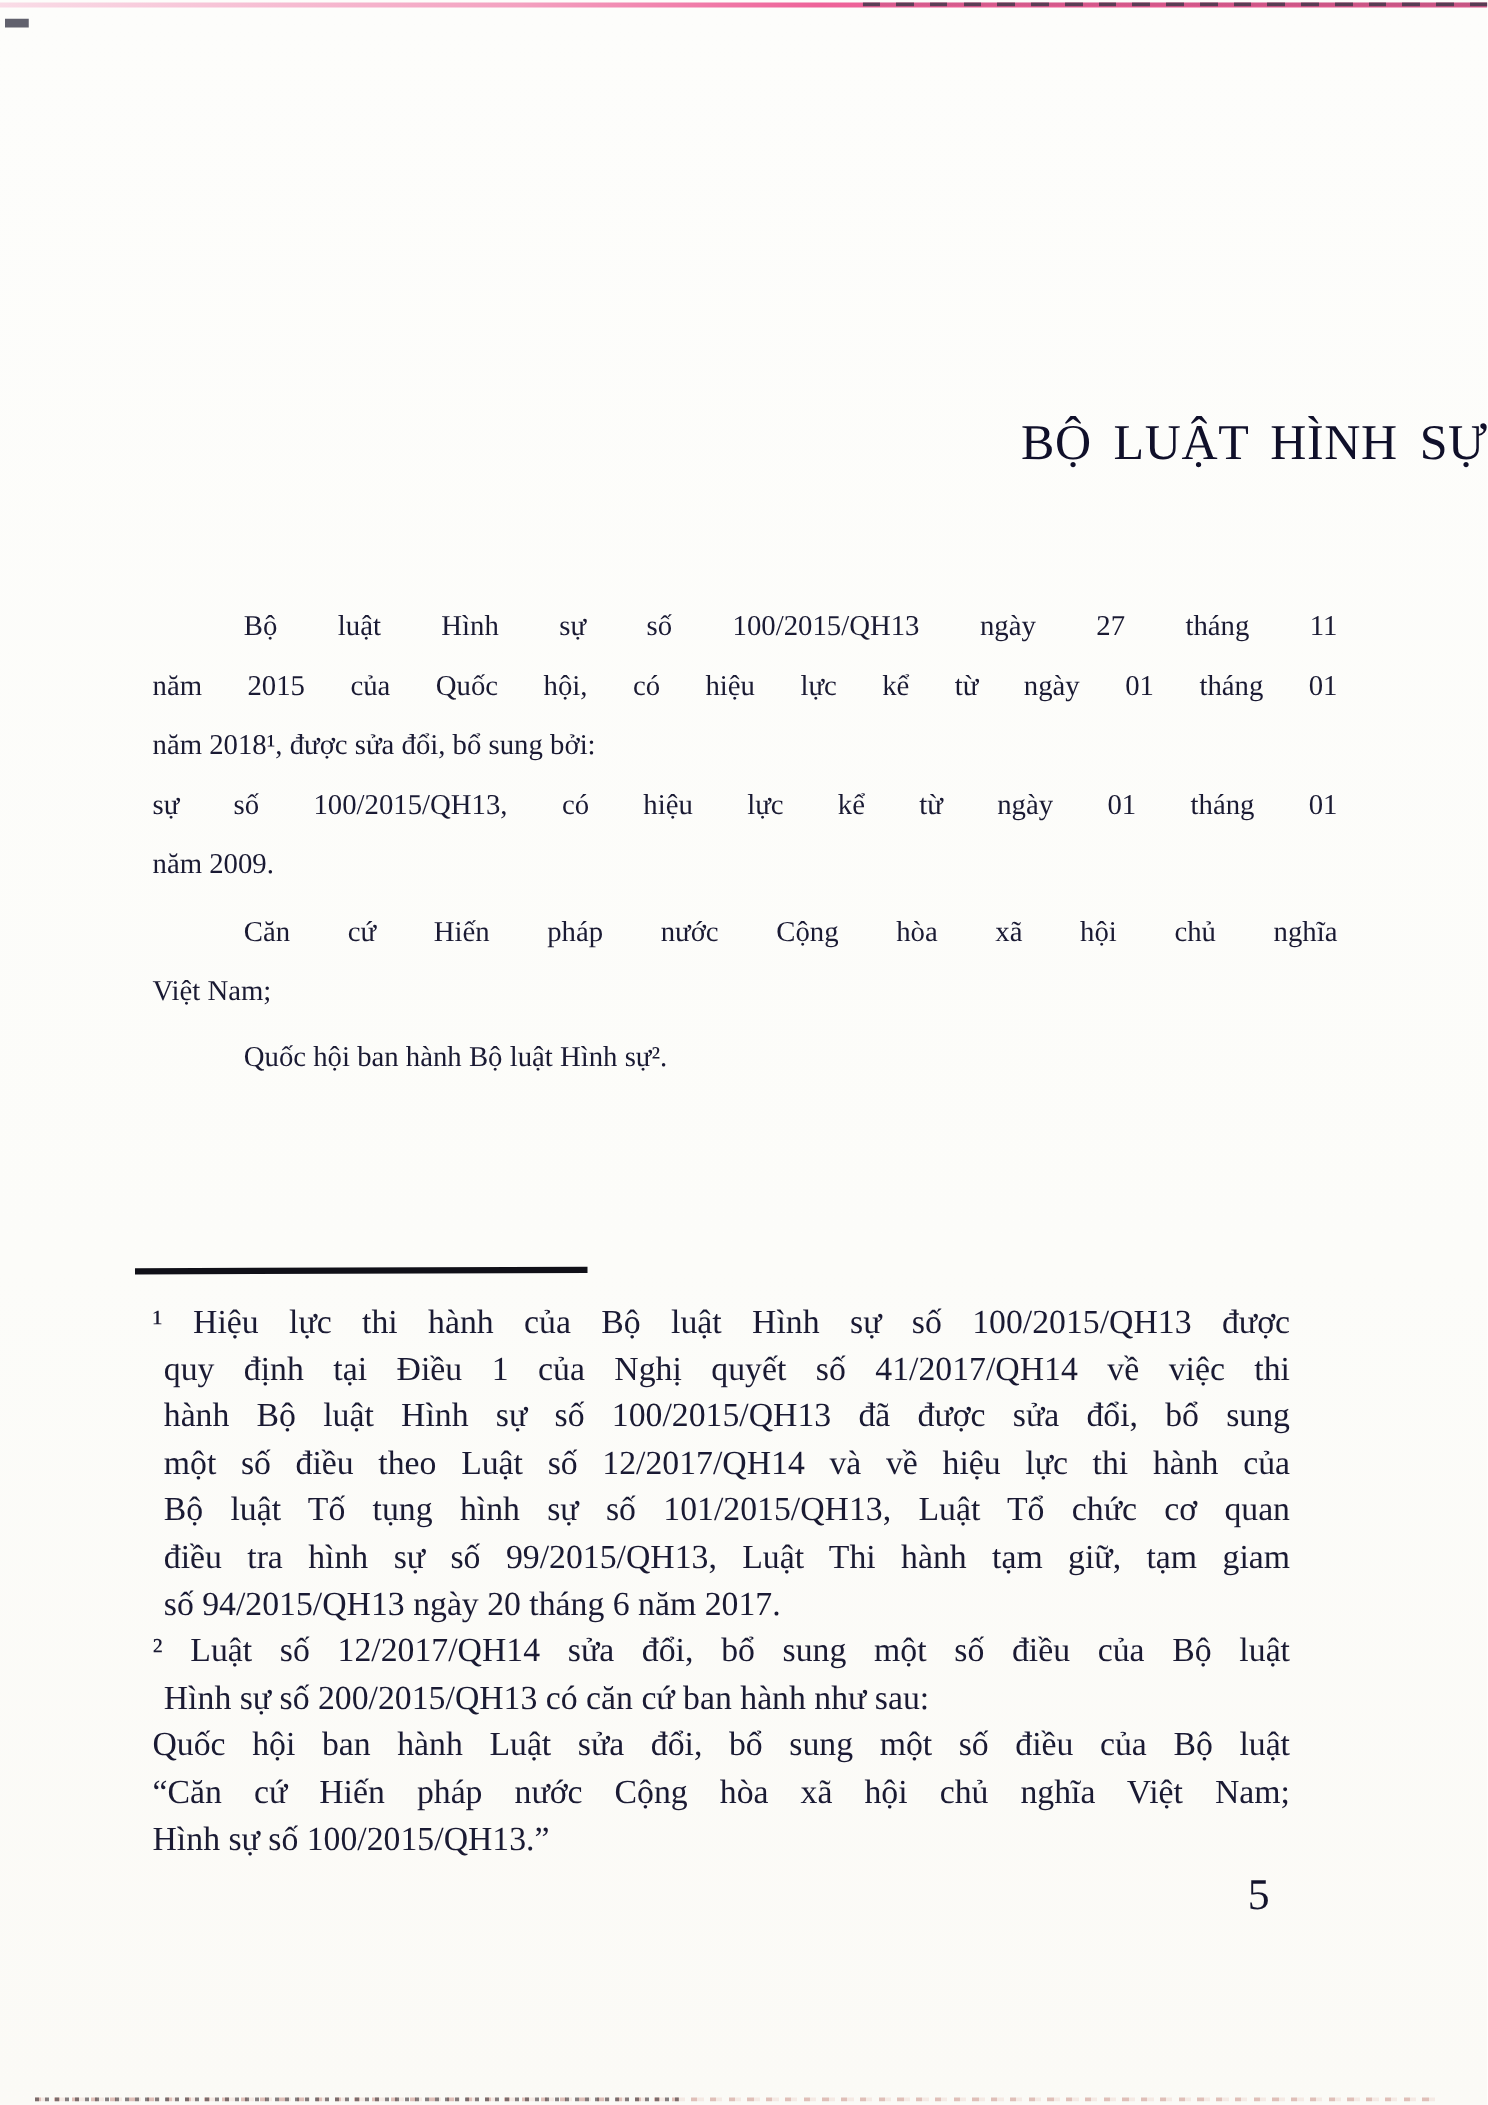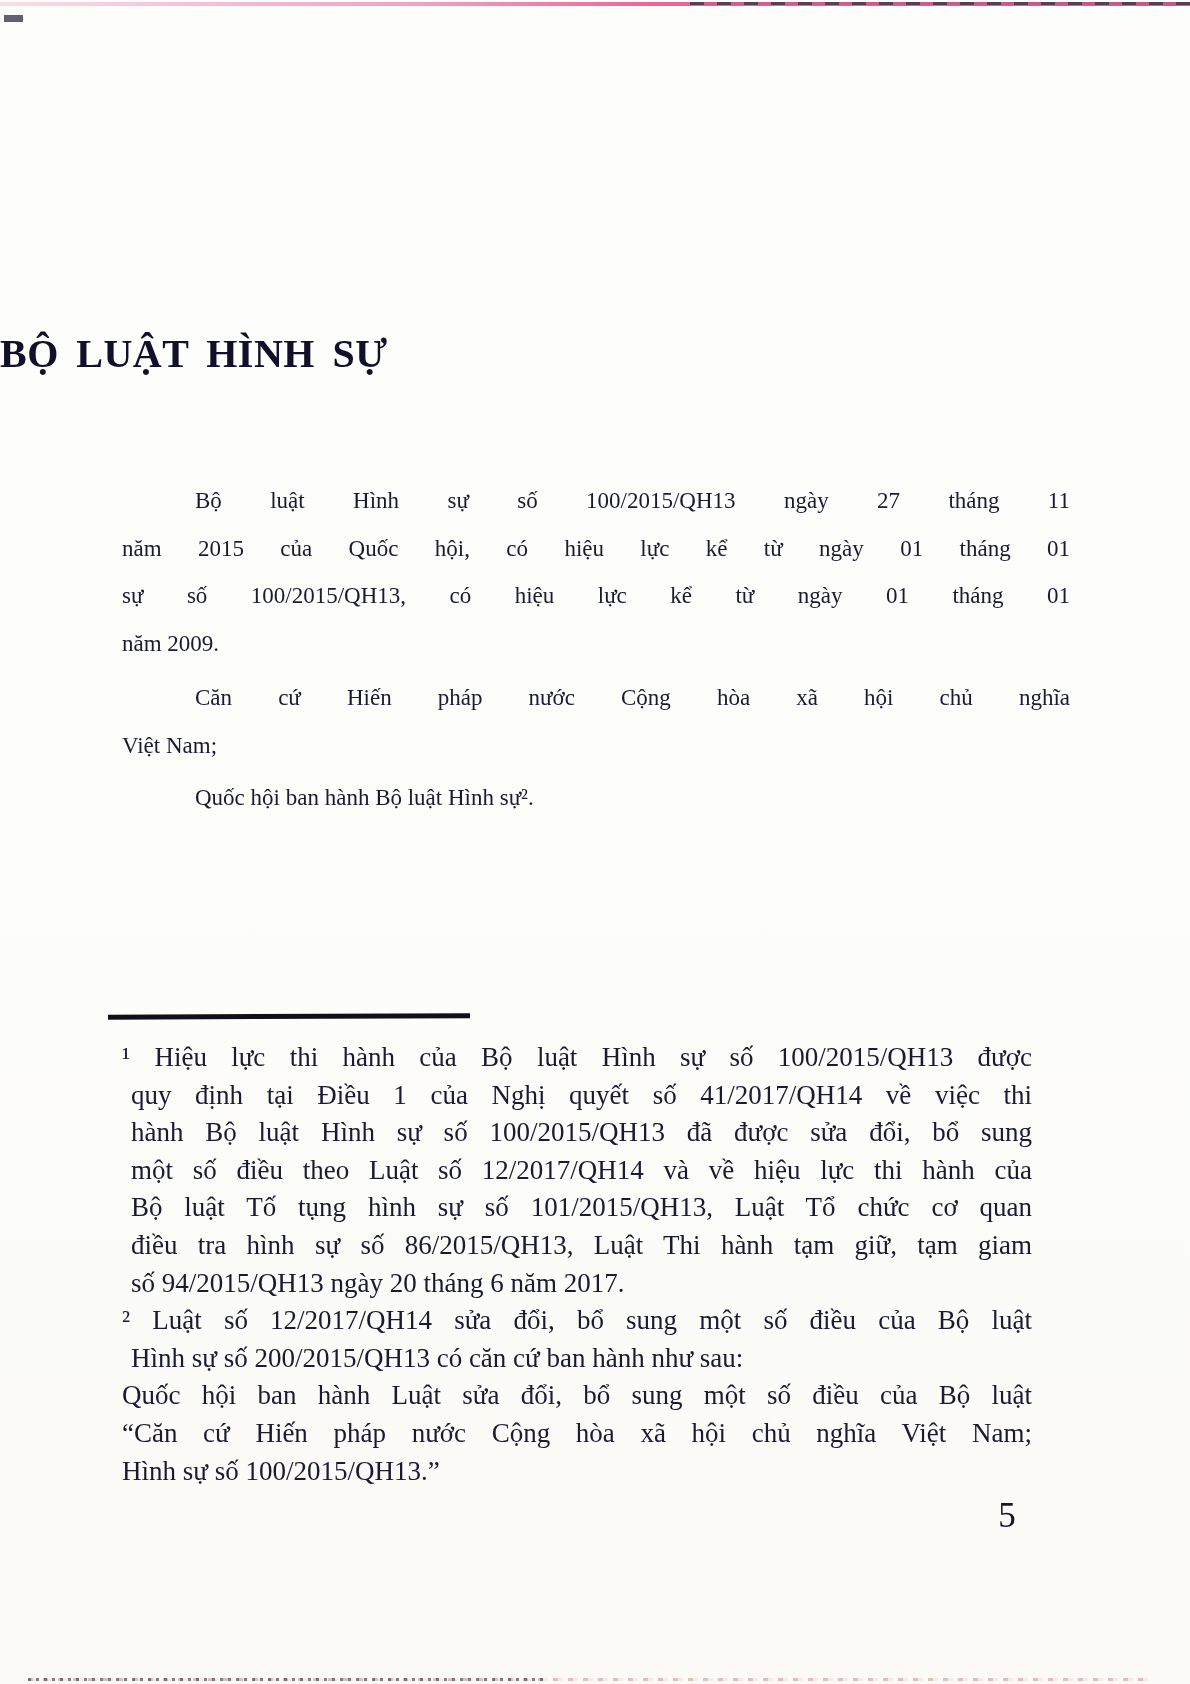--- a/index.html
+++ b/index.html
@@ -28,22 +28,22 @@
     position:absolute;left:28px;right:42px;bottom:3px;height:3px;
     background:repeating-linear-gradient(90deg,rgba(190,120,110,0.45) 0 5px,rgba(220,170,160,0.2) 5px 10px,transparent 10px 15px);
   }
   .edge-bottom::after{
     content:"";position:absolute;left:0;top:0;height:100%;width:46%;
     background:repeating-linear-gradient(90deg,rgba(70,62,66,0.65) 0 3px,transparent 3px 8px);
   }
   
   .title{
     position:absolute;top:328px;left:0;width:100%;
-    margin:0;text-align:left;
-    font-size:40px;line-height:52px;font-weight:bold;
+    margin:0;text-align:right;
+    font-size:40px;line-height:52px;font-weight:normal;
     letter-spacing:0.5px;word-spacing:7px;color:#10102a;
   }
   
   .body-block{
     position:absolute;left:122px;top:477px;width:948px;
     font-size:23px;
   }
   .ln{
     line-height:47.5px;height:47.5px;
     text-align:justify;text-align-last:justify;
@@ -78,20 +78,21 @@
   <div class="edge-top"></div>
   <div class="corner-mark"></div>
 
   <h1 class="title">BỘ LUẬT HÌNH SỰ</h1>
 
   <div class="body-block">
 
     <div class="para">
       <div class="ln ind">Bộ luật Hình sự số 100/2015/QH13 ngày 27 tháng 11</div>
       <div class="ln">năm 2015 của Quốc hội, có hiệu lực kể từ ngày 01 tháng 01</div>
+      <div class="ln last">năm 2018¹, được sửa đổi, bổ sung bởi:</div>
     </div>
 
     <div class="para">
       <div class="ln">sự số 100/2015/QH13, có hiệu lực kể từ ngày 01 tháng 01</div>
       <div class="ln last">năm 2009.</div>
     </div>
 
     <div class="para italic sp-preamble">
       <div class="ln ind">Căn cứ Hiến pháp nước Cộng hòa xã hội chủ nghĩa</div>
       <div class="ln last">Việt Nam;</div>
@@ -106,21 +107,21 @@
   <div class="fn-sep"></div>
 
   <div class="fn-block">
 
     <div class="para">
       <div class="ln">¹ Hiệu lực thi hành của Bộ luật Hình sự số 100/2015/QH13 được</div>
       <div class="ln fn-cont">quy định tại Điều 1 của Nghị quyết số 41/2017/QH14 về việc thi</div>
       <div class="ln fn-cont">hành Bộ luật Hình sự số 100/2015/QH13 đã được sửa đổi, bổ sung</div>
       <div class="ln fn-cont">một số điều theo Luật số 12/2017/QH14 và về hiệu lực thi hành của</div>
       <div class="ln fn-cont">Bộ luật Tố tụng hình sự số 101/2015/QH13, Luật Tổ chức cơ quan</div>
-      <div class="ln fn-cont">điều tra hình sự số 86/2015/QH13, Luật Thi hành tạm giữ, tạm giam</div>
+      <div class="ln fn-cont">điều tra hình sự số 99/2015/QH13, Luật Thi hành tạm giữ, tạm giam</div>
       <div class="ln fn-cont last">số 94/2015/QH13 ngày 20 tháng 6 năm 2017.</div>
     </div>
 
     <div class="para">
       <div class="ln">² Luật số 12/2017/QH14 sửa đổi, bổ sung một số điều của Bộ luật</div>
       <div class="ln fn-cont last">Hình sự số 200/2015/QH13 có căn cứ ban hành như sau:</div>
       <div class="ln italic">Quốc hội ban hành Luật sửa đổi, bổ sung một số điều của Bộ luật</div>
       <div class="ln italic">“Căn cứ Hiến pháp nước Cộng hòa xã hội chủ nghĩa Việt Nam;</div>
       <div class="ln italic last">Hình sự số 100/2015/QH13.”</div>
     </div>

